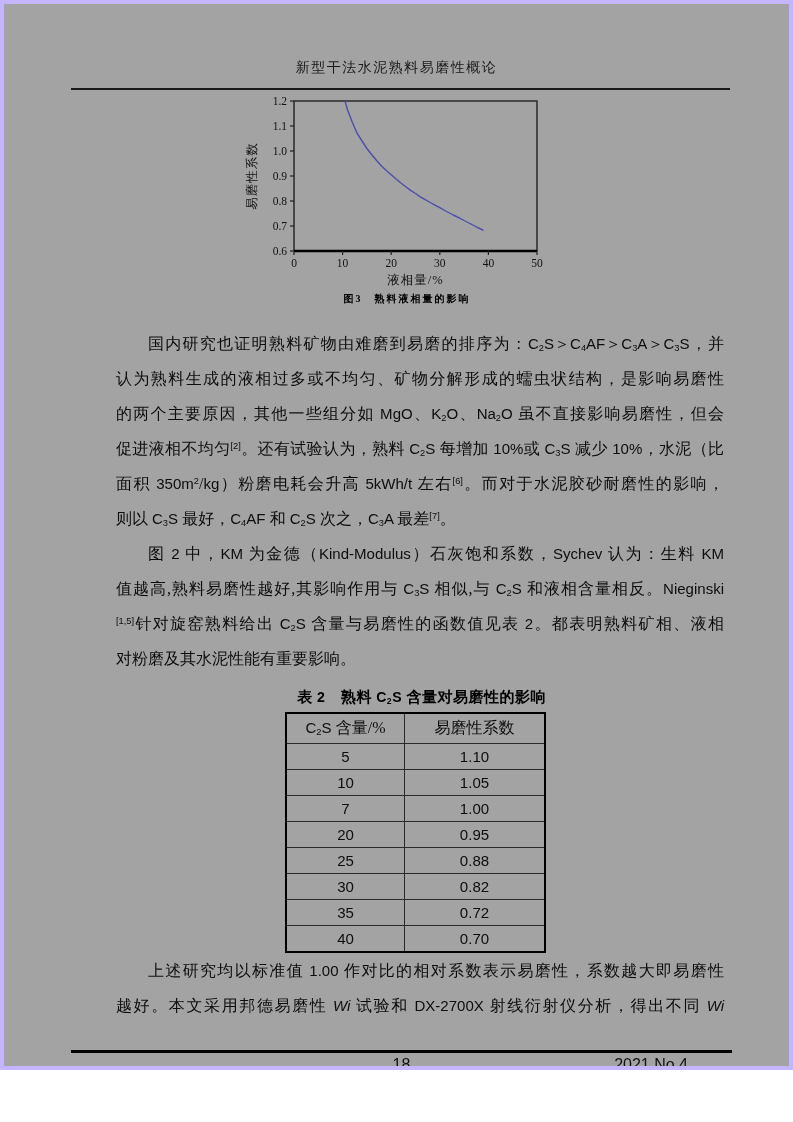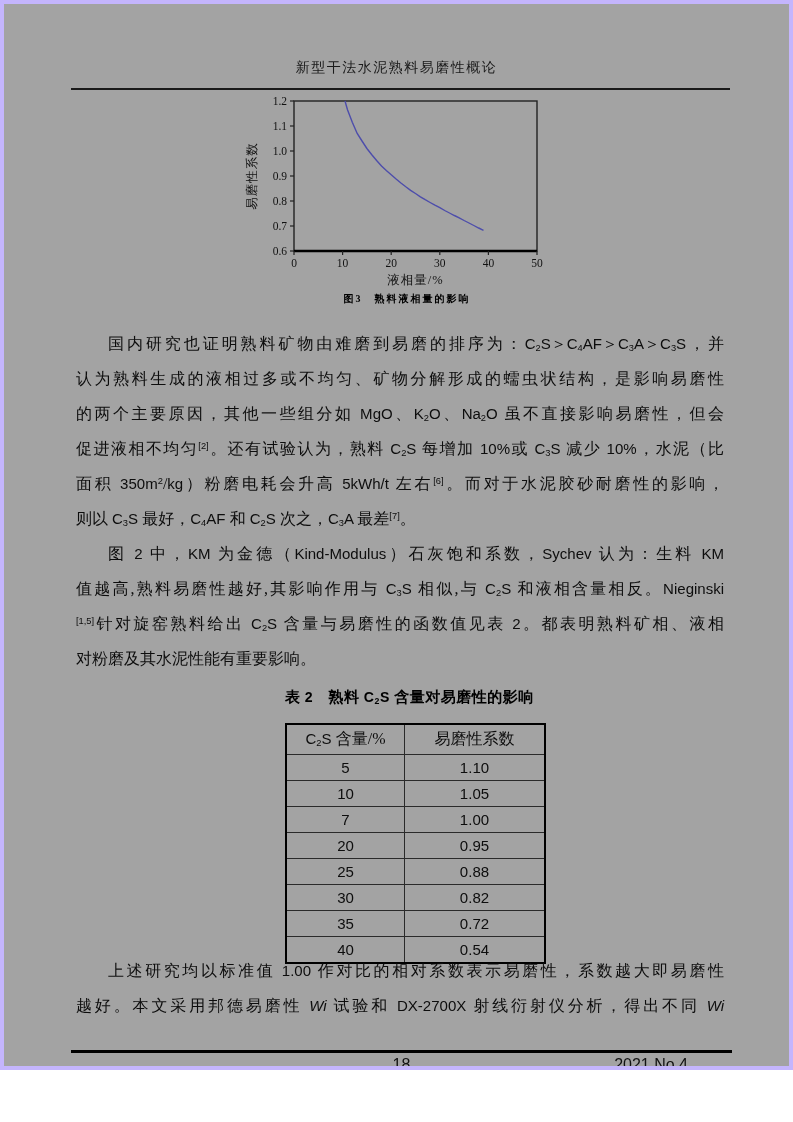--- a/index.html
+++ b/index.html
@@ -14,31 +14,31 @@
 
   .figure{position:absolute;top:90px;left:238px;width:330px;}
   .figure svg{display:block;}
   .fig-caption{margin-top:2px;text-align:center;font-weight:bold;font-size:10px;letter-spacing:2px;color:#000;}
   .tick{font-family:"Liberation Serif",serif;font-size:11.5px;fill:#111;}
   .axis{font-family:"Liberation Serif",serif;font-size:12.5px;fill:#111;letter-spacing:1px;}
 
   .flow{position:absolute;left:72px;width:648px;}
   #flow-upper{top:322px;}
   #flow-lower{top:949px;}
-  .pline{height:35px;line-height:35px;font-size:16px;text-align:justify;text-align-last:justify;color:#0d0d0d;}
+  .pline{height:35px;line-height:35px;font-size:16px;text-align:justify;text-align-last:justify;color:#0d0d0d;margin-left:40px;}
   .pline.lastline{text-align-last:left;}
   .pline.firstline{text-indent:2em;}
   .lat{font-family:"Liberation Sans","DejaVu Sans",sans-serif;font-size:0.94em;}
   sub,sup{line-height:0;font-size:0.62em;}
   sub{vertical-align:-0.18em;}
   sup{vertical-align:0.55em;}
   .it{font-style:italic;}
 
   .table-block{position:absolute;top:684px;left:281px;width:261px;}
-  .table-title{text-align:left;font-weight:bold;font-size:15px;letter-spacing:0.5px;margin-bottom:16px;color:#000;}
+  .table-title{text-align:right;font-weight:bold;font-size:15px;letter-spacing:0.5px;margin-bottom:5px;color:#000;}
   table.data{border-collapse:collapse;width:261px;border:2px solid #000;table-layout:fixed;}
   table.data th,table.data td{border:1px solid #2a2a2a;text-align:center;font-weight:normal;
     font-size:16px;padding:0;color:#0d0d0d;}
   table.data th{height:29px;}
   table.data td{height:25px;}
   table.data .col1{width:117px;}
 
   .foot-rule{position:absolute;top:1046px;left:67px;width:661px;height:3px;background:#000;}
   .foot-row{position:absolute;top:1052px;left:67px;width:661px;height:20px;
     font-family:"Liberation Sans","DejaVu Sans",sans-serif;font-size:16px;color:#111;}
@@ -136,21 +136,21 @@
           <tr>
             <td><span class="lat">30</span></td>
             <td><span class="lat">0.82</span></td>
           </tr>
           <tr>
             <td><span class="lat">35</span></td>
             <td><span class="lat">0.72</span></td>
           </tr>
           <tr>
             <td><span class="lat">40</span></td>
-            <td><span class="lat">0.54</span></td>
+            <td><span class="lat">0.70</span></td>
           </tr>
         </tbody>
     </table>
   </div>
 
   <div class="flow" id="flow-lower">
       <div class="pline firstline">上述研究均以标准值 <span class="lat">1.00 </span>作对比的相对系数表示易磨性，系数越大即易磨性</div>
       <div class="pline">越好。本文采用邦德易磨性 <i class="it"><span class="lat">Wi</span></i> 试验和 <span class="lat">DX-2700X </span>射线衍射仪分析，得出不同 <i class="it"><span class="lat">Wi</span></i></div>
     </div>
 

